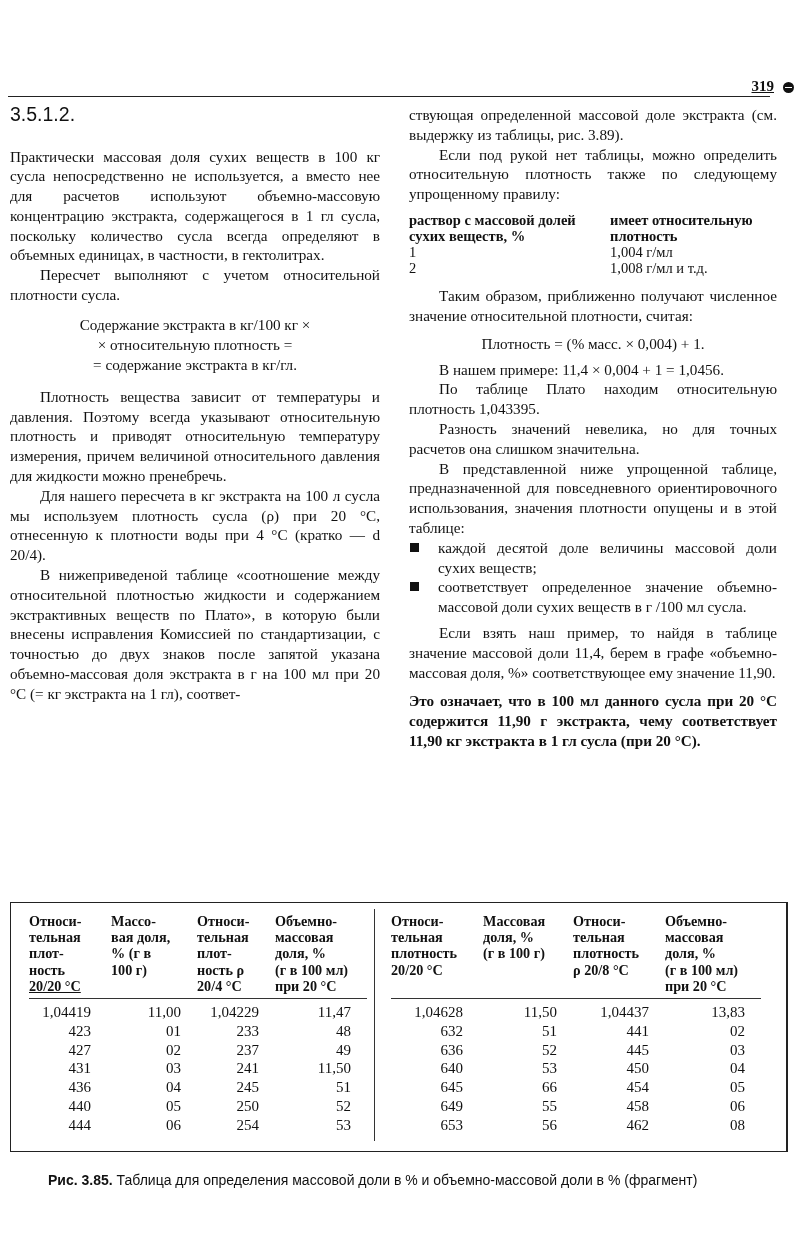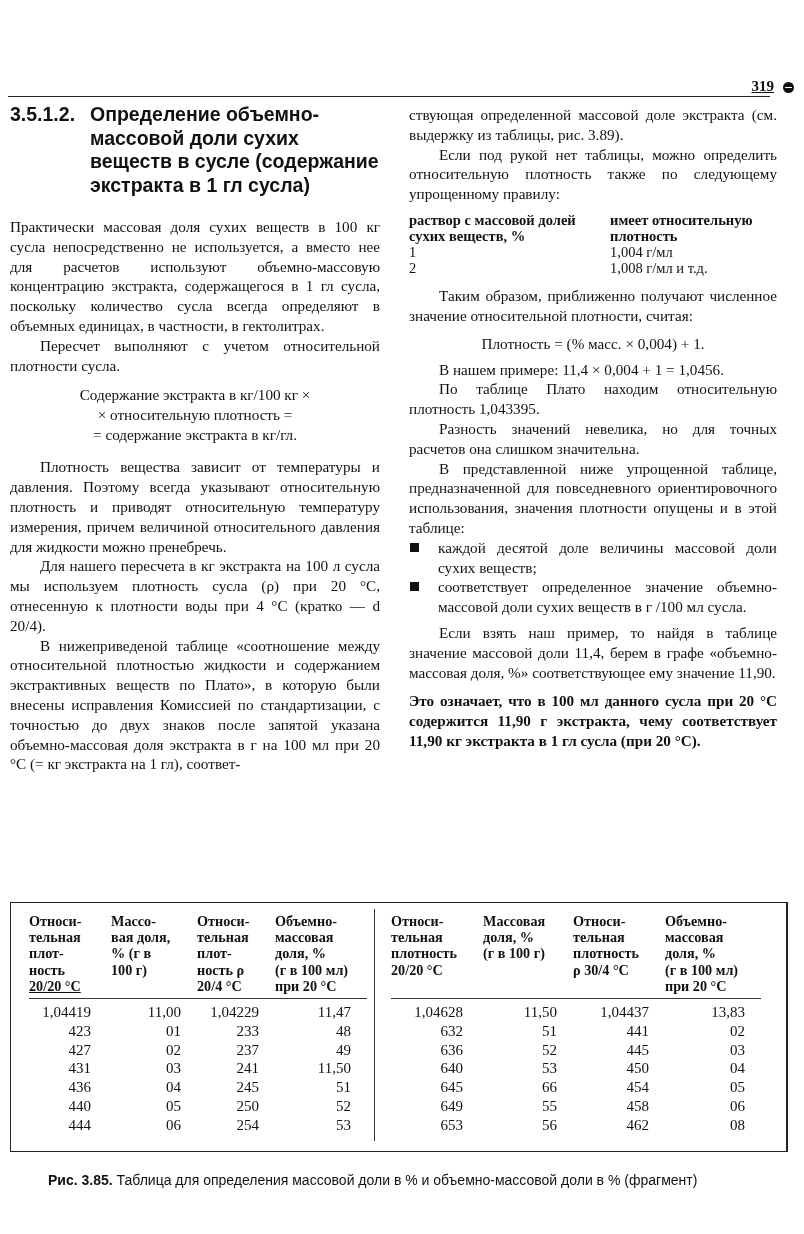--- a/index.html
+++ b/index.html
@@ -8,21 +8,21 @@
   .pagenum { position: absolute; right: 30px; top: 78px; font-size: 15px; font-weight: bold; text-decoration: underline; }
   .pagenum-icon { position: absolute; right: 10px; top: 82px; width: 11px; height: 11px; border-radius: 50%; background: #111; }
   .pagenum-icon::after { content: ""; position: absolute; left: 2px; top: 5px; width: 7px; height: 1px; background: #fff; }
 
   .col { position: absolute; font-size: 15.2px; line-height: 19.8px; text-align: justify; }
   .col-left { left: 10px; top: 103px; width: 370px; }
   .col-right { left: 409px; top: 105px; width: 368px; }
   .col p { margin: 0; }
   .col p.ind { text-indent: 30px; }
 
-  .heading { font-family: "Liberation Sans", "DejaVu Sans", sans-serif; font-weight: bold; font-size: 19.5px; line-height: 23.5px; display: flex; text-align: left; margin-bottom: 20px; }
+  .heading { font-family: "Liberation Sans", "DejaVu Sans", sans-serif; font-weight: normal; font-size: 19.5px; line-height: 23.5px; display: flex; text-align: left; margin-bottom: 20px; }
   .heading .num { width: 80px; flex: none; }
   .heading .txt { flex: 1; }
 
   .formula { text-align: center; margin: 10px 0 12px 0; line-height: 20px; }
   .formula div { text-align: center; }
 
   .dtable { width: 100%; border-collapse: collapse; font-size: 14.5px; line-height: 16px; margin: 8px 0 10px 0; }
   .dtable th { font-weight: bold; text-align: left; vertical-align: top; padding: 0; }
   .dtable td { padding: 0; text-align: left; }
   .dtable .c2 { padding-left: 8px; }
@@ -49,21 +49,20 @@
 </head>
 <body>
 
 <div class="rule-top"></div>
 <div class="pagenum">319</div>
 <div class="pagenum-icon"></div>
 
 <div class="col col-left">
   <div class="heading">
     <span class="num">3.5.1.2.</span>
-    <span class="txt">Определение объемно-массовой доли сухих веществ в сусле (содержание экстракта в 1 гл сусла)</span>
   </div>
   <p>Практически массовая доля сухих веществ в 100 кг сусла непосредственно не используется, а вместо нее для расчетов используют объемно-массовую концентрацию экстракта, содержащегося в 1 гл сусла, поскольку количество сусла всегда определяют в объемных единицах, в частности, в гектолитрах.</p>
   <p class="ind">Пересчет выполняют с учетом относительной плотности сусла.</p>
   <div class="formula">
     <div>Содержание экстракта в кг/100 кг ×</div>
     <div>× относительную плотность =</div>
     <div>= содержание экстракта в кг/гл.</div>
   </div>
   <p class="ind">Плотность вещества зависит от температуры и давления. Поэтому всегда указывают относительную плотность и приводят относительную температуру измерения, причем величиной относительного давления для жидкости можно пренебречь.</p>
   <p class="ind">Для нашего пересчета в кг экстракта на 100 л сусла мы используем плотность сусла (ρ) при 20 °С, отнесенную к плотности воды при 4 °С (кратко — d 20/4).</p>
@@ -198,21 +197,21 @@
             </th>
             <th style="width: 90px;">
               <div>Массовая</div>
               <div>доля, %</div>
               <div>(г в 100 г)</div>
             </th>
             <th style="width: 92px;">
               <div>Относи-</div>
               <div>тельная</div>
               <div>плотность</div>
-              <div>ρ 30/4 °С</div>
+              <div>ρ 20/8 °С</div>
             </th>
             <th style="width: 96px;">
               <div>Объемно-</div>
               <div>массовая</div>
               <div>доля, %</div>
               <div>(г в 100 мл)</div>
               <div>при 20 °С</div>
             </th>
           </tr>
         </thead>

